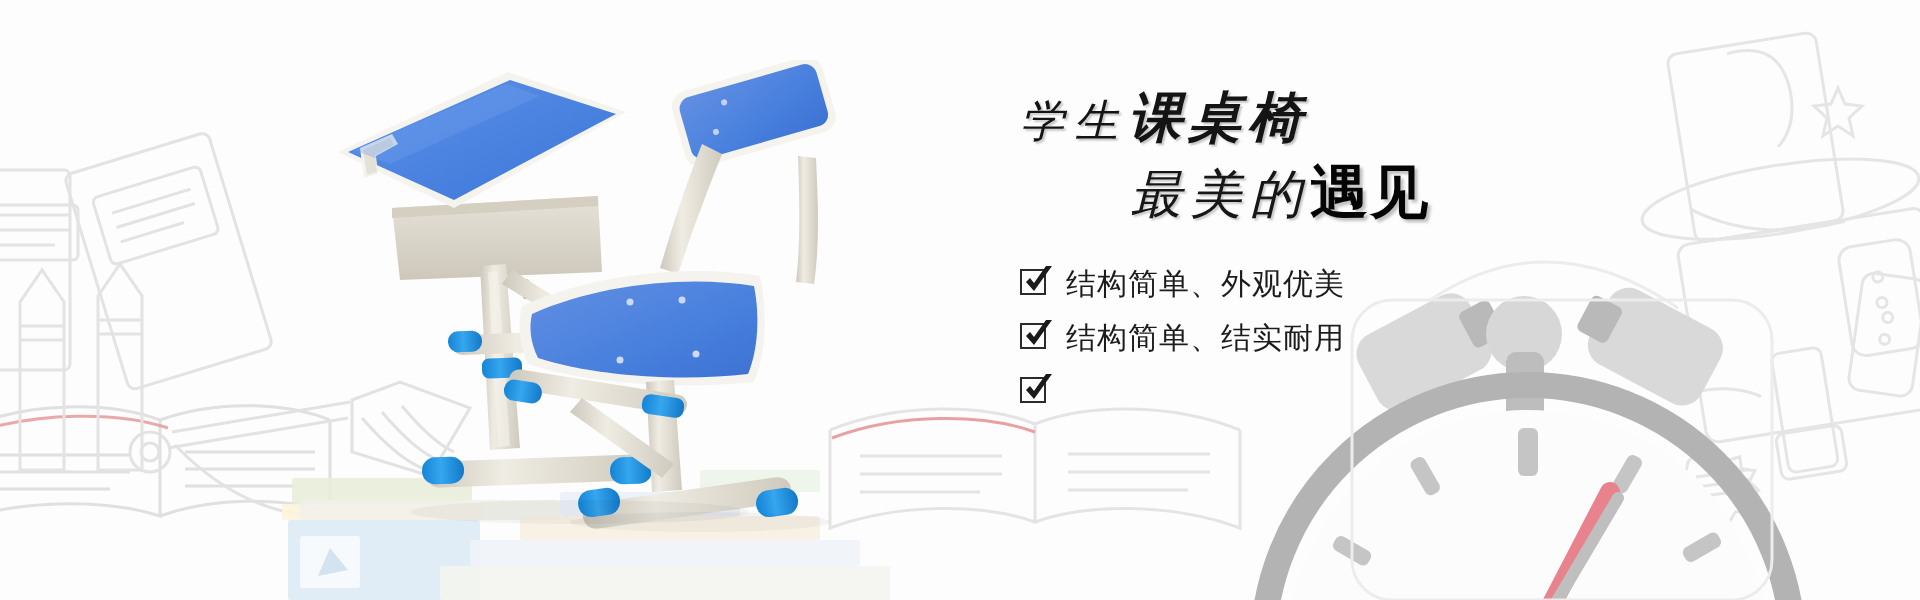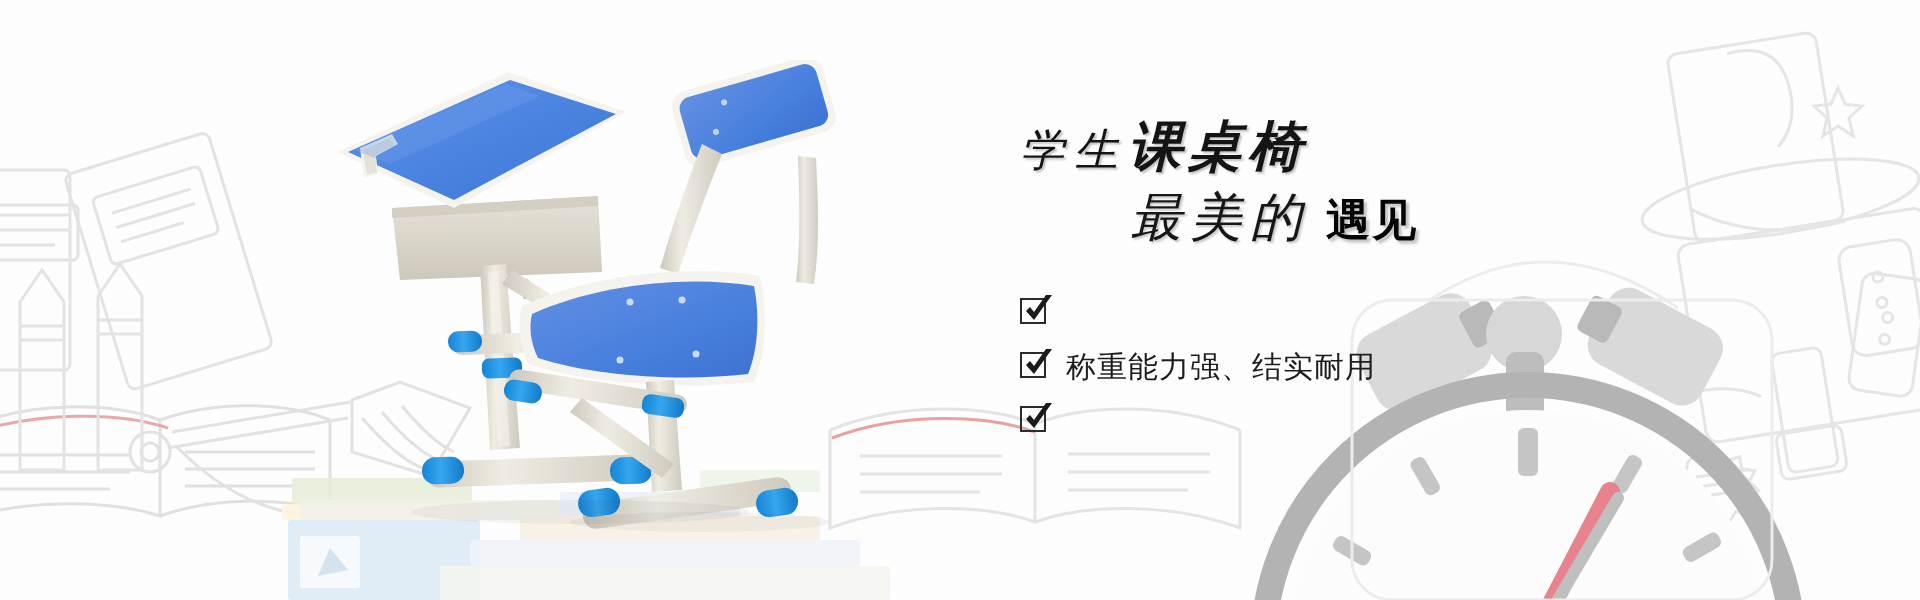--- a/index.html
+++ b/index.html
@@ -14,44 +14,43 @@
   }
   
   .bg-layer{position:absolute;inset:0;pointer-events:none;}
   .bg-svg{position:absolute;inset:0;width:1920px;height:600px;}
 
   
   .product{position:absolute;left:330px;top:60px;width:560px;height:480px;}
   .product svg{width:100%;height:100%;display:block;}
 
   
-  .copy{position:absolute;left:1000px;top:111px;width:620px;height:400px;}
+  .copy{position:absolute;left:1000px;top:82px;width:620px;height:400px;}
 
   .headline{position:relative;height:160px;}
   .hl-line1{
     position:absolute;left:20px;top:0;
     font-family:"Liberation Serif","DejaVu Serif",serif;
     font-size:54px;letter-spacing:6px;color:#141414;white-space:nowrap;
     font-style:italic;font-weight:700;
     text-shadow:2px 2px 2px rgba(150,150,150,.55);
   }
   .hl-line1 .small{font-size:44px;font-weight:400;letter-spacing:10px;}
   .hl-line2{
     position:absolute;left:130px;top:72px;white-space:nowrap;
     font-family:"Liberation Serif","DejaVu Serif",serif;
   }
   .hl-line2 .soft{
     font-size:52px;font-style:italic;font-weight:400;letter-spacing:8px;color:#171717;
     text-shadow:2px 2px 2px rgba(150,150,150,.5);
   }
   .hl-line2 .strong{
     font-family:"Liberation Sans","DejaVu Sans",sans-serif;
-    font-size:44px;font-weight:700;letter-spacing:2px;color:#050505;
+    font-size:58px;font-weight:700;letter-spacing:2px;color:#050505;
     text-shadow:3px 3px 3px rgba(140,140,140,.55);
-    margin-left:16px;
   }
 
   .features{position:absolute;left:20px;top:175px;}
   .feature{display:flex;align-items:center;height:54px;}
   .chk{
     width:30px;height:30px;flex:0 0 30px;position:relative;margin-right:16px;
   }
   .chk .box{
     position:absolute;left:0;top:0;width:26px;height:26px;
     border:2px solid #2b2b2b;background:transparent;box-sizing:border-box;
@@ -348,30 +347,31 @@
 
     <div class="features">
 
       <div class="feature">
         <span class="chk">
           <span class="box"></span>
           <svg class="tick" viewBox="0 0 34 34" xmlns="http://www.w3.org/2000/svg">
             <path d="M5 17 L 13 26 L 31 1 L 25 1 L 13 18 L 9 13 Z" fill="#1a1a1a"></path>
           </svg>
         </span>
+        <span class="feature-text">结构简单、外观优美</span>
       </div>
 
       <div class="feature">
         <span class="chk">
           <span class="box"></span>
           <svg class="tick" viewBox="0 0 34 34" xmlns="http://www.w3.org/2000/svg">
             <path d="M5 17 L 13 26 L 31 1 L 25 1 L 13 18 L 9 13 Z" fill="#1a1a1a"></path>
           </svg>
         </span>
-        <span class="feature-text">称重能力强、结实耐用</span>
+        <span class="feature-text">结构简单、结实耐用</span>
       </div>
 
       <div class="feature">
         <span class="chk">
           <span class="box"></span>
           <svg class="tick" viewBox="0 0 34 34" xmlns="http://www.w3.org/2000/svg">
             <path d="M5 17 L 13 26 L 31 1 L 25 1 L 13 18 L 9 13 Z" fill="#1a1a1a"></path>
           </svg>
         </span>
       </div>

